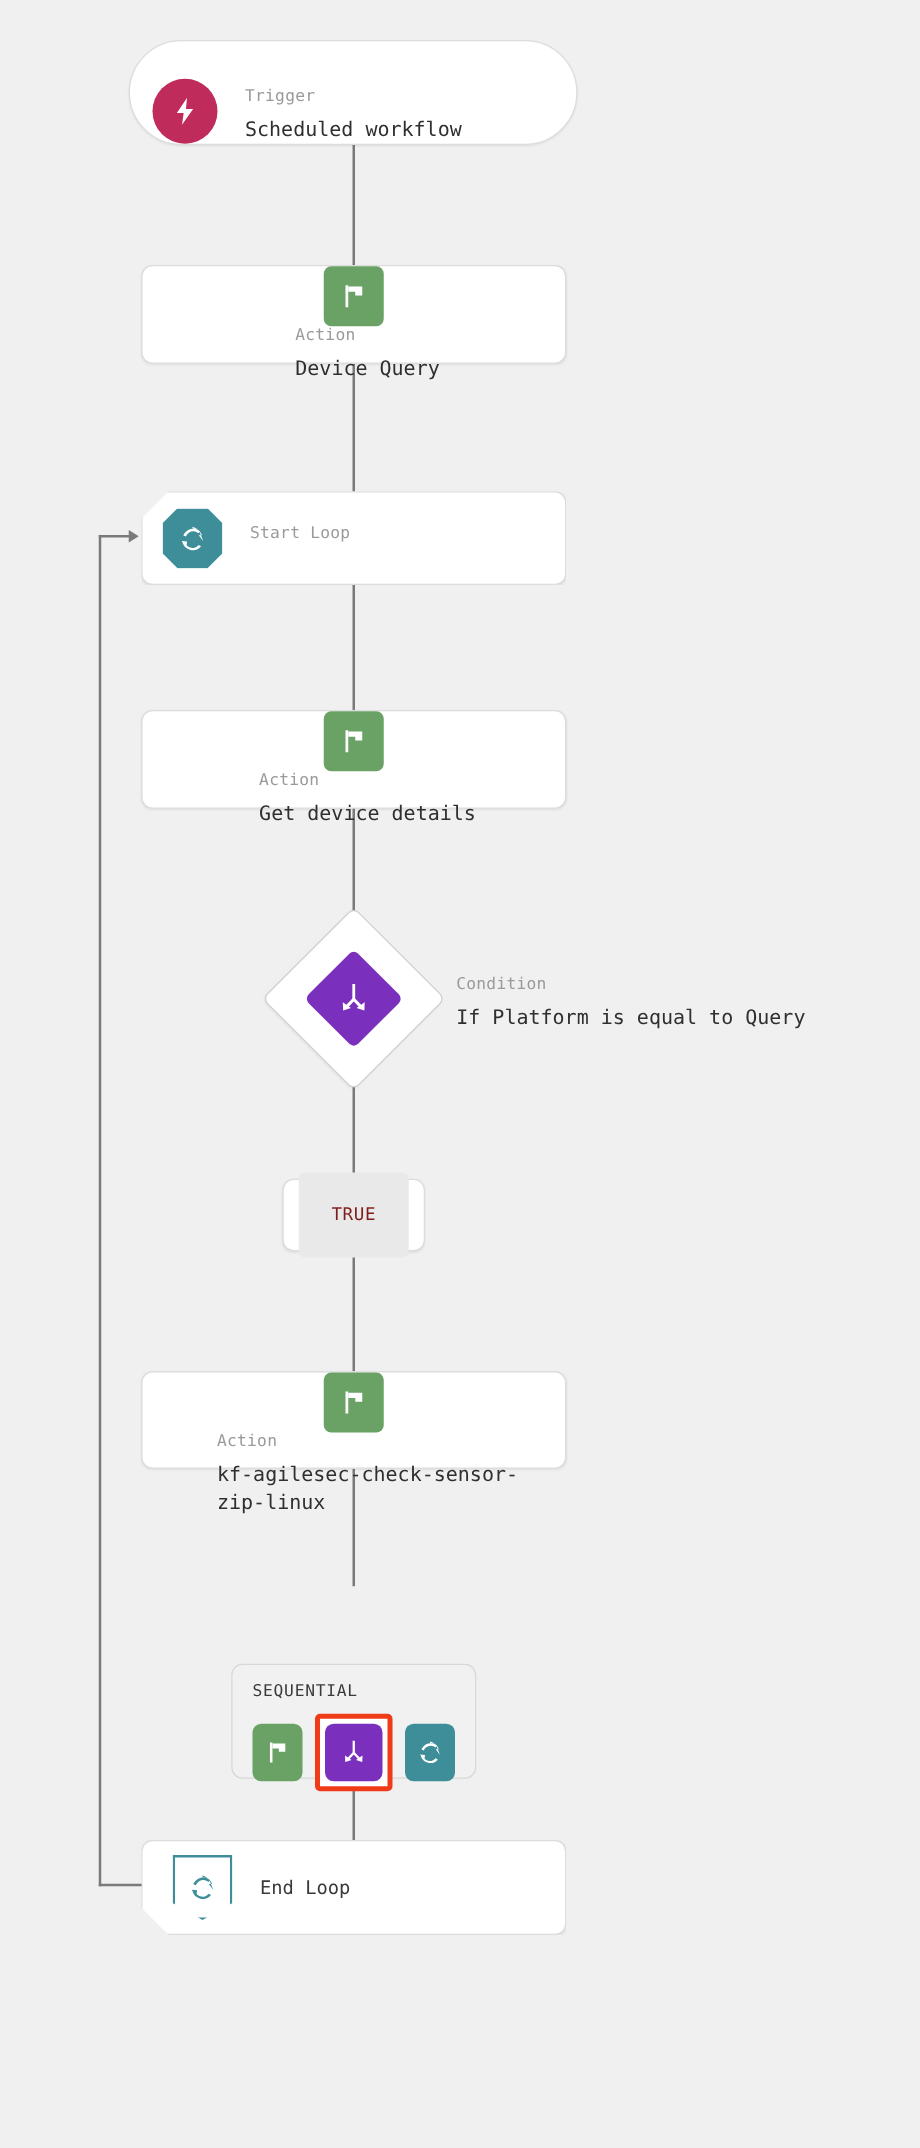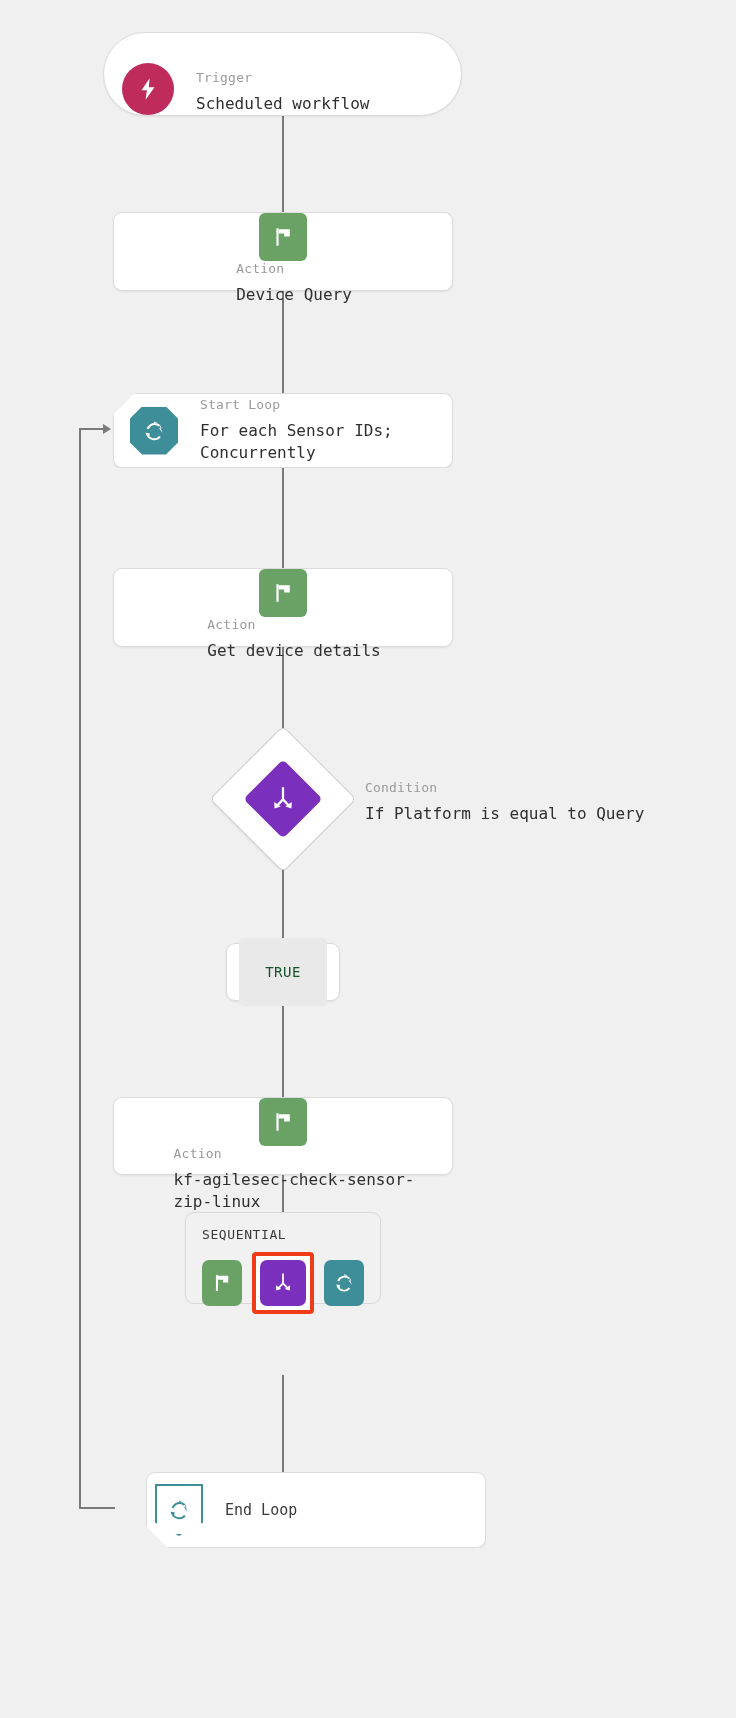--- a/index.html
+++ b/index.html
@@ -161,21 +161,21 @@
     display: flex;
     align-items: center;
     justify-content: center;
     box-shadow: 0 1px 2px rgba(0,0,0,0.07);
   }
   .true-pill {
     background: #e9e9e9;
     border-radius: 5px;
     padding: 26px 26px;
     font-size: 14px;
-    color: #14532d;
+    color: #7f1d1d;
     letter-spacing: 0.5px;
   }
 
   
   .seq-box {
     position: absolute;
     background: #f1f1f1;
     border: 1px solid #d8d8d8;
     border-radius: 9px;
     box-sizing: border-box;
@@ -270,22 +270,20 @@
     <div class="icon-box icon-octo">
       <svg width="26" height="26" viewBox="0 0 24 24" aria-hidden="true">
         <path d="M12 4.4 a7.6 7.6 0 0 1 7.1 5 h-2.5 l3.4 4.5 L18.2 9.4 A8.6 8.6 0 0 0 12 3.2 Z" fill="#ffffff"></path>
         <path d="M17.6 6.6 A7.8 7.8 0 0 0 5.2 9.6 l1.9 0.8 A5.8 5.8 0 0 1 16.4 8 Z" fill="#ffffff"></path>
         <path d="M6.6 15.2 A5.8 5.8 0 0 0 16.5 16.6 l1.8 0.9 A7.8 7.8 0 0 1 4.6 14.4 Z" fill="#ffffff"></path>
         <path d="M7.4 18.2 l-3.4-4.6 L8 14 Z" fill="#ffffff"></path>
       </svg>
     </div>
     <div class="labels">
       <span class="kicker">Start Loop</span>
-      <span class="title">For each Sensor IDs;
-Concurrently</span>
     </div>
   </div>
 
   <div class="node node-rect" style="left:113px; top:568px; width:340px; height:79px; padding:0 18px;">
     <div class="icon-box icon-square">
       <svg width="24" height="24" viewBox="0 0 24 24" aria-hidden="true">
         <path d="M5.4 3.2 h2.2 v17.6 h-2.2 z" fill="#ffffff"></path>
         <path d="M7.6 4.2 h11.2 v7.2 h-5.6 v-3 h-5.6 z" fill="#ffffff"></path>
       </svg>
     </div>
@@ -325,21 +323,21 @@
         <path d="M7.6 4.2 h11.2 v7.2 h-5.6 v-3 h-5.6 z" fill="#ffffff"></path>
       </svg>
     </div>
     <div class="labels">
       <span class="kicker">Action</span>
       <span class="title">kf-agilesec-check-sensor-
 zip-linux</span>
     </div>
   </div>
 
-  <div class="seq-box" style="left:185px; top:1212px; width:196px; height:92px;">
+  <div class="seq-box" style="left:185px; top:1331px; width:196px; height:92px;">
     <div class="seq-title">SEQUENTIAL</div>
     <div class="seq-icons">
 
       <div class="seq-tile tile-green">
         <span>
           <svg width="22" height="22" viewBox="0 0 24 24" aria-hidden="true">
             <path d="M5.4 3.2 h2.2 v17.6 h-2.2 z" fill="#ffffff"></path>
             <path d="M7.6 4.2 h11.2 v7.2 h-5.6 v-3 h-5.6 z" fill="#ffffff"></path>
           </svg>
         </span>
@@ -366,21 +364,21 @@
             <path d="M17.6 6.6 A7.8 7.8 0 0 0 5.2 9.6 l1.9 0.8 A5.8 5.8 0 0 1 16.4 8 Z" fill="#ffffff"></path>
             <path d="M6.6 15.2 A5.8 5.8 0 0 0 16.5 16.6 l1.8 0.9 A7.8 7.8 0 0 1 4.6 14.4 Z" fill="#ffffff"></path>
             <path d="M7.4 18.2 l-3.4-4.6 L8 14 Z" fill="#ffffff"></path>
           </svg>
         </span>
       </div>
 
     </div>
   </div>
 
-  <div class="node node-loop-end" style="left:113px; top:1472px; width:340px; height:76px; padding:0 8px;margin-left:33px;">
+  <div class="node node-loop-end" style="left:113px; top:1472px; width:340px; height:76px; padding:0 24px;">
     <div class="icon-box icon-shield-outline">
       <svg width="26" height="26" viewBox="0 0 24 24" aria-hidden="true">
         <path d="M12 4.4 a7.6 7.6 0 0 1 7.1 5 h-2.5 l3.4 4.5 L18.2 9.4 A8.6 8.6 0 0 0 12 3.2 Z" fill="#3e8e9a"></path>
         <path d="M17.6 6.6 A7.8 7.8 0 0 0 5.2 9.6 l1.9 0.8 A5.8 5.8 0 0 1 16.4 8 Z" fill="#3e8e9a"></path>
         <path d="M6.6 15.2 A5.8 5.8 0 0 0 16.5 16.6 l1.8 0.9 A7.8 7.8 0 0 1 4.6 14.4 Z" fill="#3e8e9a"></path>
         <path d="M7.4 18.2 l-3.4-4.6 L8 14 Z" fill="#3e8e9a"></path>
       </svg>
     </div>
     <div class="labels">
       <span class="title title-only">End Loop</span>

